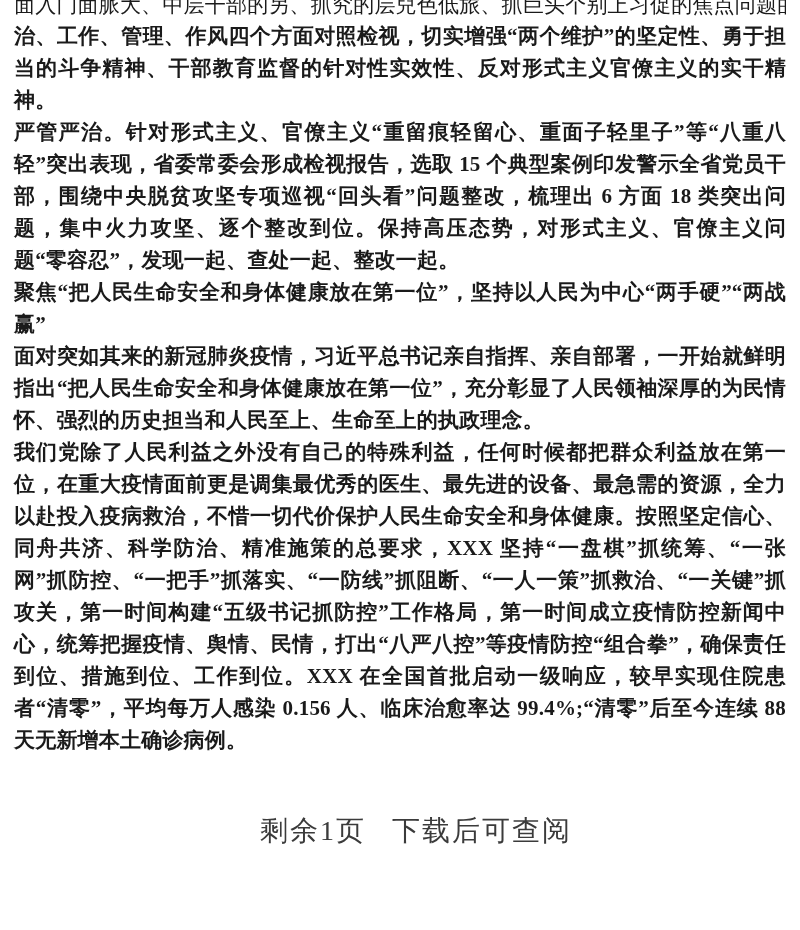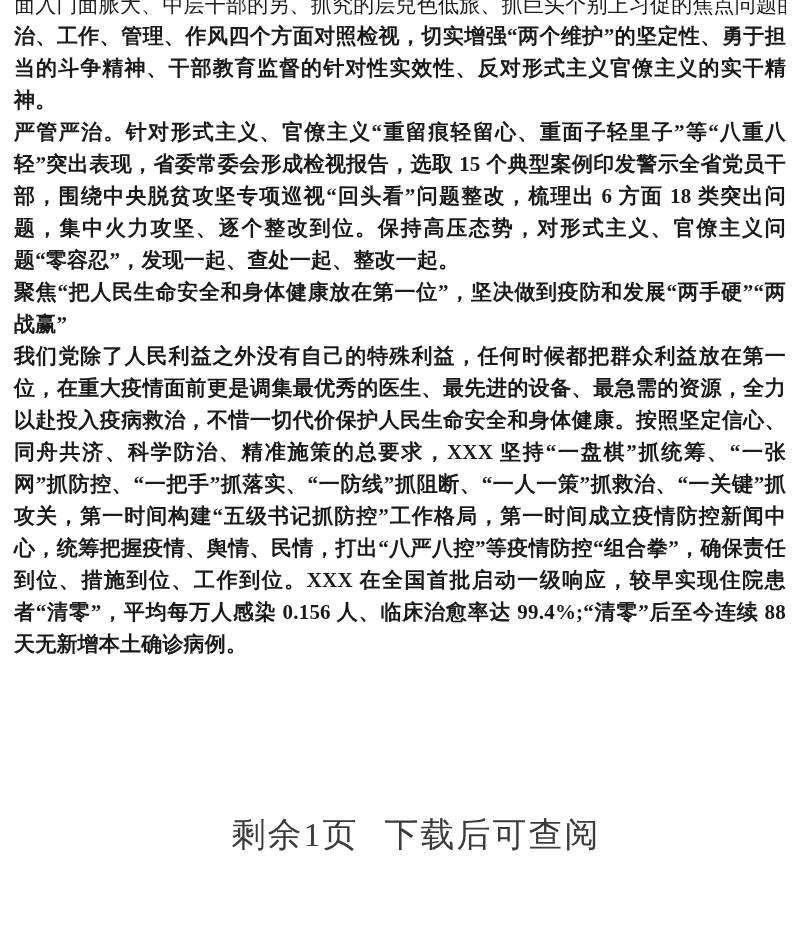--- a/index.html
+++ b/index.html
@@ -48,21 +48,21 @@
     letter-spacing: 0.2px;
     color: #1a1a1a;
     font-weight: bold;
   }
   .footer-note {
     position: absolute;
     left: 0;
     right: 0;
     top: 812px;
     text-align: center;
-    font-size: 34px;
+    font-size: 28px;
     letter-spacing: 2px;
     color: #3b3b3b;
     font-family: "Liberation Serif", "DejaVu Serif", serif;
     padding-left: 32px;
   }
   .footer-note .gap {
     display: inline-block;
     width: 26px;
   }
   .bottom-fade {
@@ -80,21 +80,22 @@
 <div class="page">
 
   <div class="doc-body">
 
     <div class="clipped-line">
       <span class="inner">面入门面脈大、中层干部的另、抓究的层兒色低旅、抓巨头个别上习促的焦点问题的、从政</span>
     </div>
 
     <p class="para">治、工作、管理、作风四个方面对照检视，切实增强“两个维护”的坚定性、勇于担当的斗争精神、干部教育监督的针对性实效性、反对形式主义官僚主义的实干精神。</p>
     <p class="para">严管严治。针对形式主义、官僚主义“重留痕轻留心、重面子轻里子”等“八重八轻”突出表现，省委常委会形成检视报告，选取 15 个典型案例印发警示全省党员干部，围绕中央脱贫攻坚专项巡视“回头看”问题整改，梳理出 6 方面 18 类突出问题，集中火力攻坚、逐个整改到位。保持高压态势，对形式主义、官僚主义问题“零容忍”，发现一起、查处一起、整改一起。</p>
-    <p class="para">聚焦“把人民生命安全和身体健康放在第一位”，坚决做到疫防和发展“两手硬”“两战赢”</p>
+    <p class="para">聚焦“把人民生命安全和身体健康放在第一位”，坚持以人民为中心“两手硬”“两战赢”</p>
+    <p class="para">面对突如其来的新冠肺炎疫情，习近平总书记亲自指挥、亲自部署，一开始就鲜明指出“把人民生命安全和身体健康放在第一位”，充分彰显了人民领袖深厚的为民情怀、强烈的历史担当和人民至上、生命至上的执政理念。</p>
     <p class="para">我们党除了人民利益之外没有自己的特殊利益，任何时候都把群众利益放在第一位，在重大疫情面前更是调集最优秀的医生、最先进的设备、最急需的资源，全力以赴投入疫病救治，不惜一切代价保护人民生命安全和身体健康。按照坚定信心、同舟共济、科学防治、精准施策的总要求，XXX 坚持“一盘棋”抓统筹、“一张网”抓防控、“一把手”抓落实、“一防线”抓阻断、“一人一策”抓救治、“一关键”抓攻关，第一时间构建“五级书记抓防控”工作格局，第一时间成立疫情防控新闻中心，统筹把握疫情、舆情、民情，打出“八严八控”等疫情防控“组合拳”，确保责任到位、措施到位、工作到位。XXX 在全国首批启动一级响应，较早实现住院患者“清零”，平均每万人感染 0.156 人、临床治愈率达 99.4%;“清零”后至今连续 88 天无新增本土确诊病例。</p>
 
   </div>
 
   <div class="footer-note">
     <span>剩余1页</span><span class="gap"></span><span>下载后可查阅</span>
   </div>
 
   <div class="bottom-fade"></div>
 

